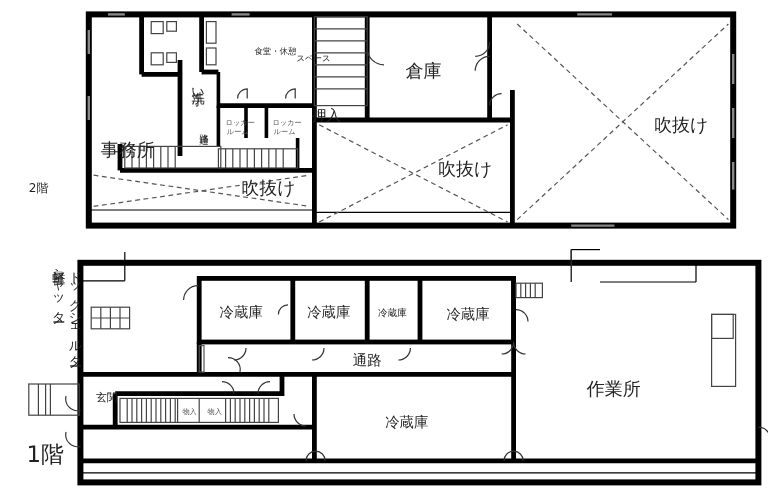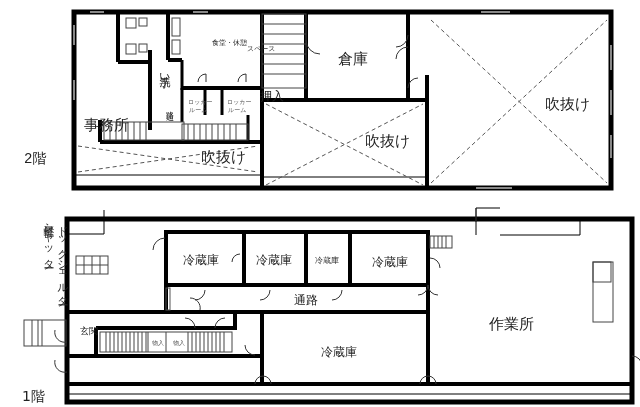--- a/index.html
+++ b/index.html
@@ -195,37 +195,37 @@
       <path d="M255 384 A 8 8 0 0 1 263 376 A 8 8 0 0 1 271 384"></path>
       <path d="M420 384 A 8 8 0 0 1 428 376 A 8 8 0 0 1 436 384"></path>
       <path d="M632 356 A 10 10 0 0 1 642 366"></path>
       <path d="M476 208 L476 222"></path>
     </g>
 
     <rect x="166" y="288" width="4" height="22" stroke="#555" stroke-width="1"></rect>
   </g>
 </svg>
 
-<div class="lbl" style="left:24px;top:150px;font-size:14px;font-family:Liberation Mono, monospace;">2階</div>
+<div class="lbl" style="left:24px;top:150px;font-size:10px;">2階</div>
 <div class="lbl lbl-lg" style="left:84px;top:76px;margin-top:40px;">事務所</div>
 <div class="lbl vtext" style="left:156px;top:68px;">手洗い</div>
 <div class="lbl vtext" style="left:163px;top:106px;font-size:8px;">通路</div>
 <div class="lbl lbl-sm" style="left:212px;top:38px;">食堂・休憩</div>
 <div class="lbl lbl-sm" style="left:217px;top:44px;margin-left:30px;">スペース</div>
 <div class="lbl lbl-xs" style="left:188px;top:98px;">ロッカー</div>
 <div class="lbl lbl-xs" style="left:189px;top:106px;">ルーム</div>
 <div class="lbl lbl-xs" style="left:227px;top:98px;">ロッカー</div>
 <div class="lbl lbl-xs" style="left:228px;top:106px;">ルーム</div>
 <div class="lbl" style="left:260px;top:88px;font-size:12px;">押入</div>
 <div class="lbl lbl-lg" style="left:338px;top:50px;">倉庫</div>
 <div class="lbl lbl-lg" style="left:201px;top:148px;">吹抜け</div>
 <div class="lbl lbl-lg" style="left:365px;top:132px;">吹抜け</div>
 <div class="lbl lbl-lg" style="left:545px;top:95px;">吹抜け</div>
 
-<div class="lbl" style="left:22px;top:388px;font-size:14px;text-align:center;">1階</div>
+<div class="lbl" style="left:22px;top:366px;font-size:19px;text-align:center;">1階</div>
 <div class="lbl vtext" style="left:54px;top:218px;">ドックシェルター</div>
 <div class="lbl vtext" style="left:40px;top:218px;">軽量シャッター</div>
 <div class="lbl lbl-md" style="left:183px;top:252px;">冷蔵庫</div>
 <div class="lbl lbl-md" style="left:256px;top:252px;">冷蔵庫</div>
 <div class="lbl" style="left:315px;top:255px;font-size:8px;">冷蔵庫</div>
 <div class="lbl lbl-md" style="left:372px;top:254px;">冷蔵庫</div>
 <div class="lbl lbl-md" style="left:294px;top:292px;text-align:right;">通路</div>
 <div class="lbl" style="left:80px;top:325px;font-size:9px;">玄関</div>
 <div class="lbl lbl-xs" style="left:152px;top:339px;">物入</div>
 <div class="lbl lbl-xs" style="left:173px;top:339px;">物入</div>

